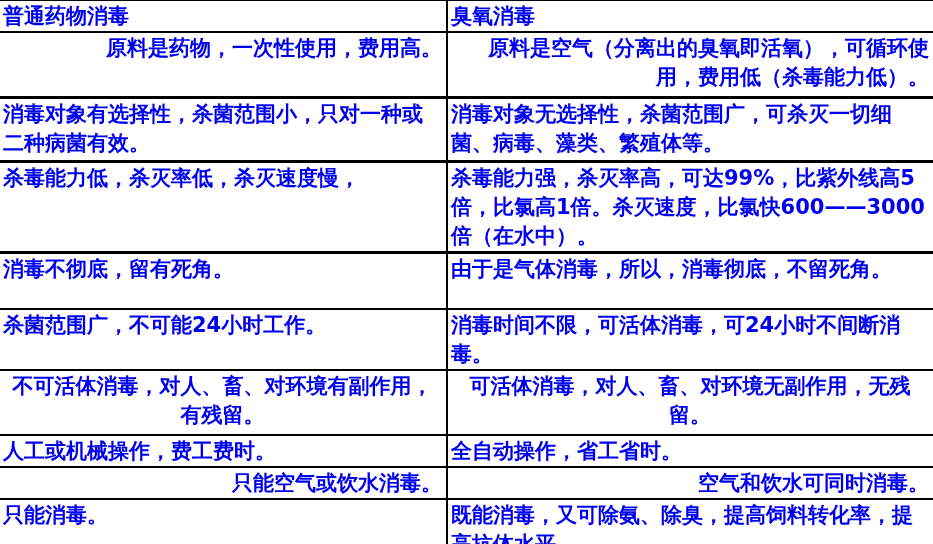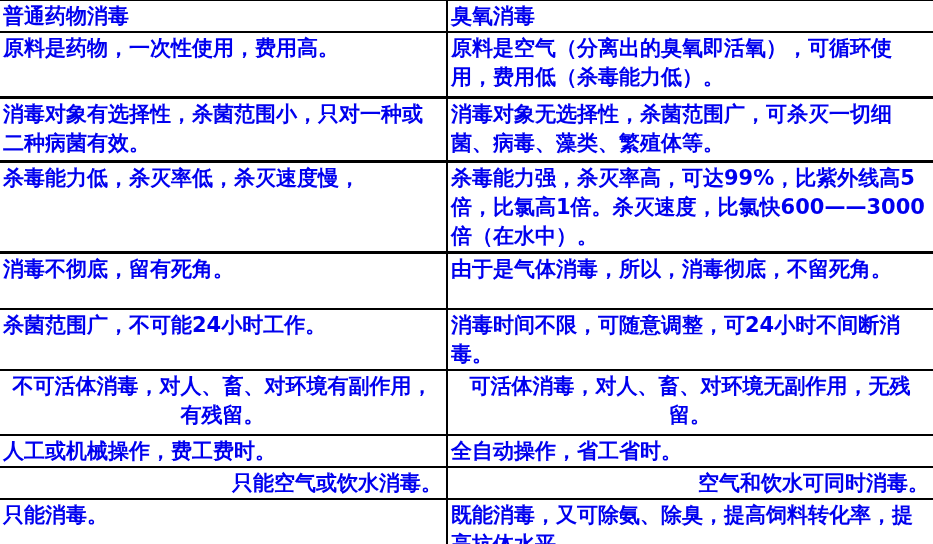--- a/index.html
+++ b/index.html
@@ -29,21 +29,21 @@
   col.c2 { width: 486px; }
   td {
     vertical-align: top;
     padding: 1px 4px 0 3px;
     overflow: hidden;
     word-break: break-all;
   }
   td.left-cell { border-right: 2px solid #000000; }
   tr { border-bottom: 2px solid #000000; }
   tr.r1  { height: 31px; }
-  tr.r2  { height: 65px; border-bottom-width: 3px; }
+  tr.r2  { height: 65px; border-bottom-width: 3px; text-align: right; }
   tr.r3  { height: 64px; border-bottom-width: 3px; }
   tr.r4  { height: 85px; border-bottom-width: 3px; }
   tr.r5  { height: 57px; }
   tr.r6  { height: 58px; }
   tr.r7  { height: 65px; text-align: center; }
   tr.r8  { height: 29px; }
   tr.r9  { height: 29px; text-align: right; }
   tr.r10 { height: 61px; border-bottom: none; }
 </style>
 </head>
@@ -71,21 +71,21 @@
         <tr class="r4">
     <td class="left-cell">杀毒能力低，杀灭率低，杀灭速度慢，</td>
     <td class="right-cell">杀毒能力强，杀灭率高，可达99%，比紫外线高5倍，比氯高1倍。杀灭速度，比氯快600——3000倍（在水中）。</td>
   </tr>
         <tr class="r5">
     <td class="left-cell">消毒不彻底，留有死角。</td>
     <td class="right-cell">由于是气体消毒，所以，消毒彻底，不留死角。</td>
   </tr>
         <tr class="r6">
     <td class="left-cell">杀菌范围广，不可能24小时工作。</td>
-    <td class="right-cell">消毒时间不限，可随意调整，可24小时不间断消毒。</td>
+    <td class="right-cell">消毒时间不限，可活体消毒，可24小时不间断消毒。</td>
   </tr>
         <tr class="r7">
     <td class="left-cell">不可活体消毒，对人、畜、对环境有副作用，有残留。</td>
     <td class="right-cell">可活体消毒，对人、畜、对环境无副作用，无残留。</td>
   </tr>
         <tr class="r8">
     <td class="left-cell">人工或机械操作，费工费时。</td>
     <td class="right-cell">全自动操作，省工省时。</td>
   </tr>
         <tr class="r9">

